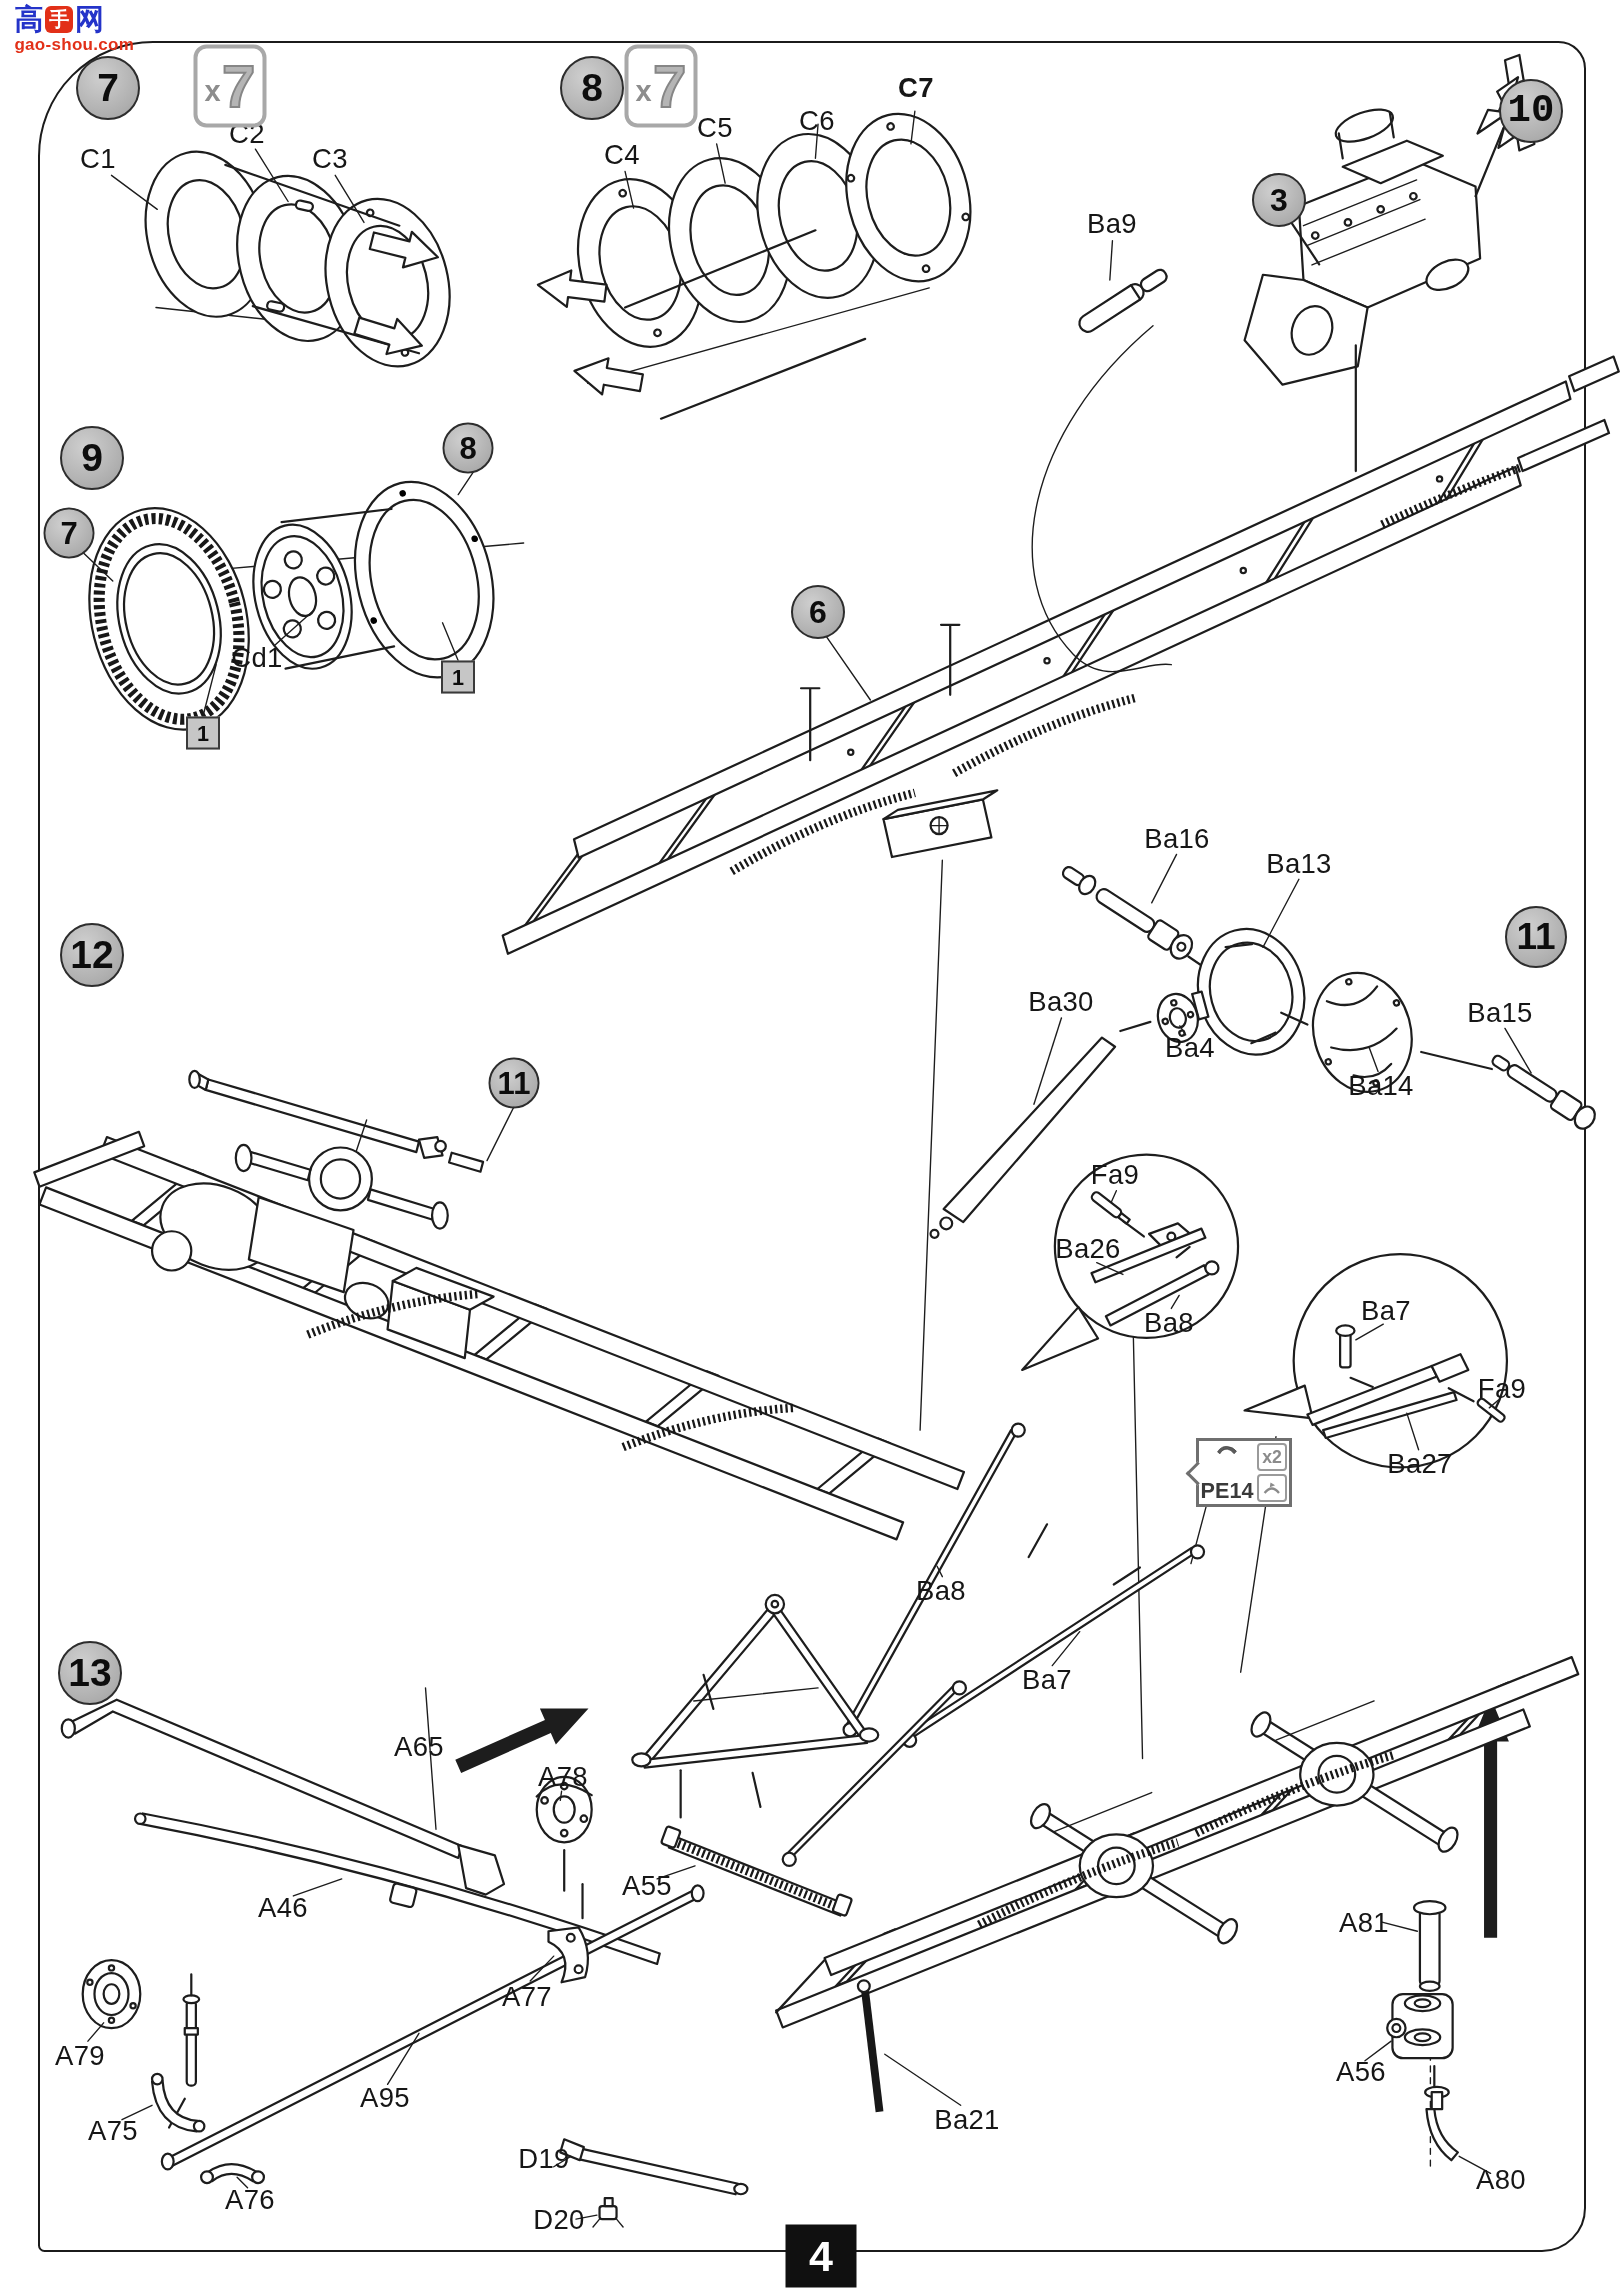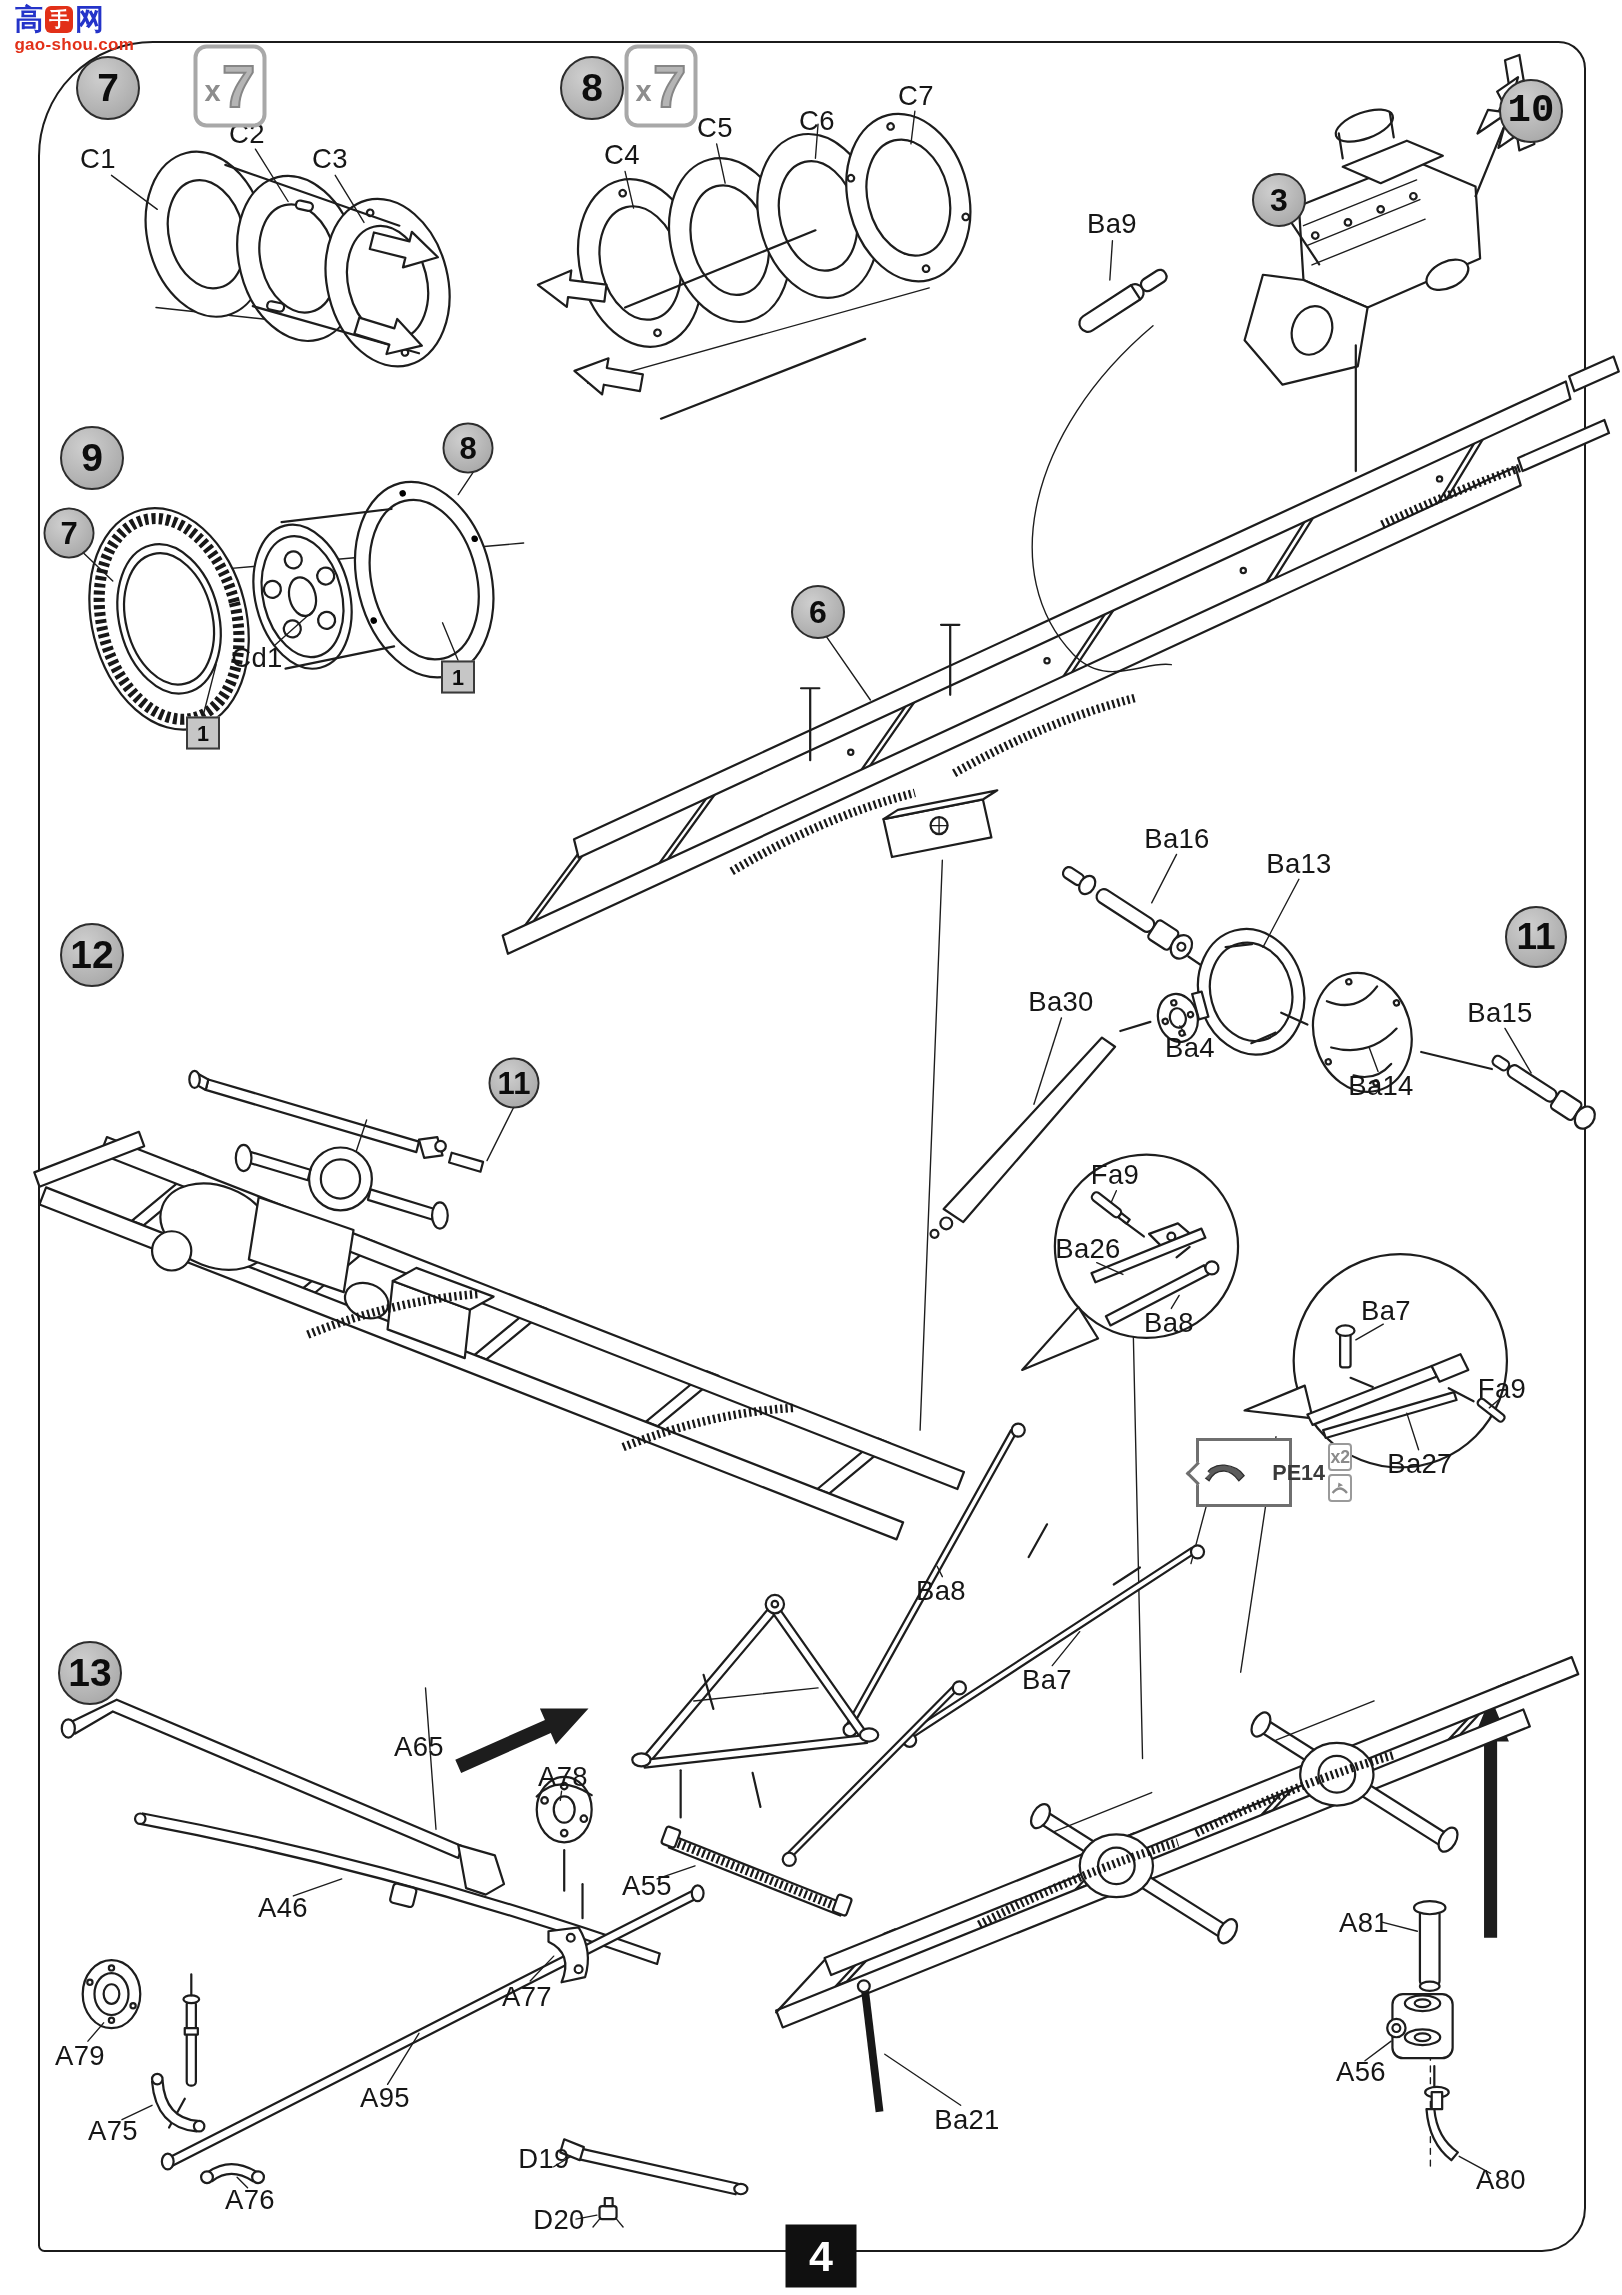--- a/index.html
+++ b/index.html
@@ -28,21 +28,21 @@
   .multi{position:absolute;transform:translate(-50%,-50%);width:65px;height:75px;
          background:#fff;border:4.6px solid #a8a8a8;border-radius:13px;
          display:flex;align-items:center;justify-content:center;}
   .multi .mx{font-size:29px;font-weight:bold;color:#8d8d8d;margin-right:1.3px;margin-top:9.2px;}
   .multi .mn{font-size:60px;font-weight:bold;color:#b5b5b5;-webkit-text-stroke:2px #868686;}
   
   .pebox{position:absolute;left:1196px;top:1438px;width:90px;height:63px;background:#fff;
          border:3.3px solid #6f6f6f;display:flex;align-items:stretch;}
   .pebox:before{content:"";position:absolute;left:-9.8px;top:23.6px;width:14.4px;height:14.4px;background:#fff;
                 border-left:3.3px solid #6f6f6f;border-bottom:3.3px solid #6f6f6f;transform:rotate(45deg);}
-  .pe-left{flex:1;display:flex;flex-direction:row;align-items:center;justify-content:space-between;padding:2.6px 1.3px;gap:24px;}
+  .pe-left{flex:1;display:flex;flex-direction:column;align-items:center;justify-content:space-between;padding:2.6px 1.3px;gap:24px;}
   .pe-name{font-size:21.6px;font-weight:bold;color:#3a3a3a;line-height:1;}
   .pe-right{width:30px;display:flex;flex-direction:column;gap:2.6px;padding:2px;}
   .pe-cell{flex:1;border:2px solid #9a9a9a;border-radius:3.9px;display:flex;align-items:center;justify-content:center;
            font-size:17.7px;font-weight:bold;color:#8b8b8b;background:#fff;}
   
   .pagebox{position:absolute;left:821px;top:2256px;transform:translate(-50%,-50%);
            width:71px;height:63px;background:#101010;color:#fff;display:flex;
            align-items:center;justify-content:center;font-size:43px;font-weight:bold;}
   
   .watermark{position:absolute;left:14.4px;top:5.2px;}
@@ -517,21 +517,21 @@
     </g>
   </svg>
 
   <div style="position:absolute;left:0;top:0;width:100%;height:100%;">
       <div class="plabel" style="left: 98px; top: 159px;">C1</div>
       <div class="plabel" style="left: 247px; top: 134px;">C2</div>
       <div class="plabel" style="left: 330px; top: 159px;">C3</div>
       <div class="plabel" style="left: 622px; top: 155px;">C4</div>
       <div class="plabel" style="left: 715px; top: 128px;">C5</div>
       <div class="plabel" style="left: 817px; top: 109px; margin-top: 12px;">C6</div>
-      <div class="plabel" style="left: 916px; top: 96px;">C7</div>
+      <div class="plabel" style="left: 916px; top: 88px; font-weight: bold;">C7</div>
       <div class="plabel" style="left: 257px; top: 658px;">Cd1</div>
       <div class="plabel" style="left: 1112px; top: 224px;">Ba9</div>
       <div class="plabel" style="left: 1177px; top: 839px;">Ba16</div>
       <div class="plabel" style="left: 1299px; top: 864px;">Ba13</div>
       <div class="plabel" style="left: 1061px; top: 1002px;">Ba30</div>
       <div class="plabel" style="left: 1190px; top: 1048px;">Ba4</div>
       <div class="plabel" style="left: 1381px; top: 1086px;">Ba14</div>
       <div class="plabel" style="left: 1500px; top: 1013px;">Ba15</div>
       <div class="plabel" style="left: 1115px; top: 1175px;">Fa9</div>
       <div class="plabel" style="left: 1088px; top: 1249px;">Ba26</div>

